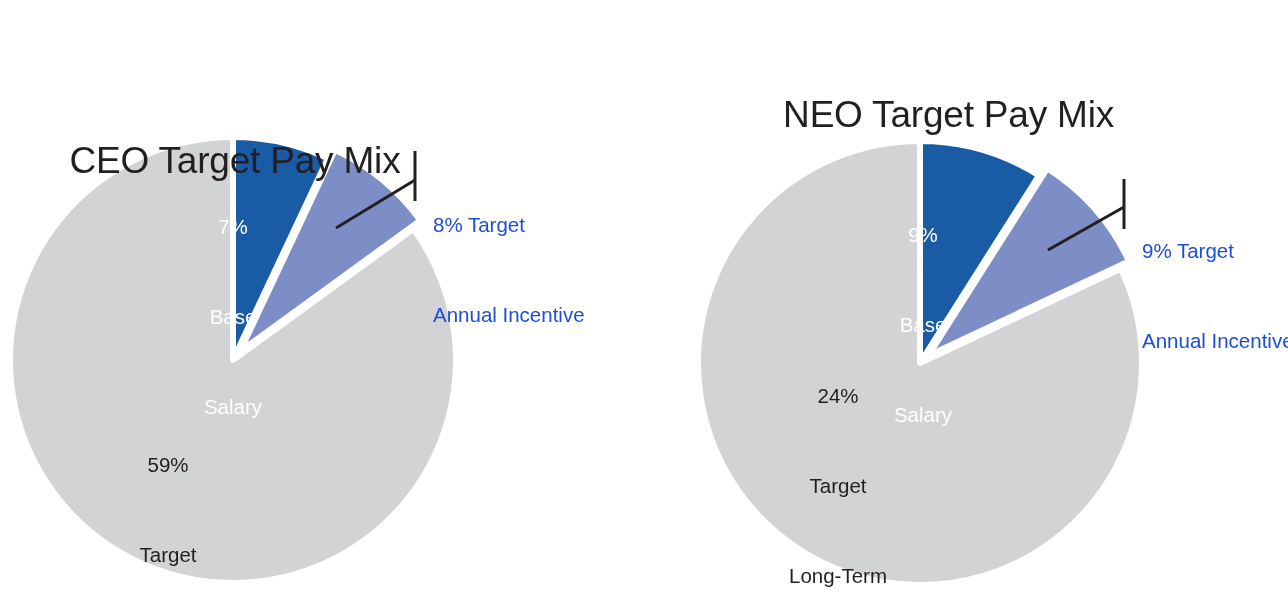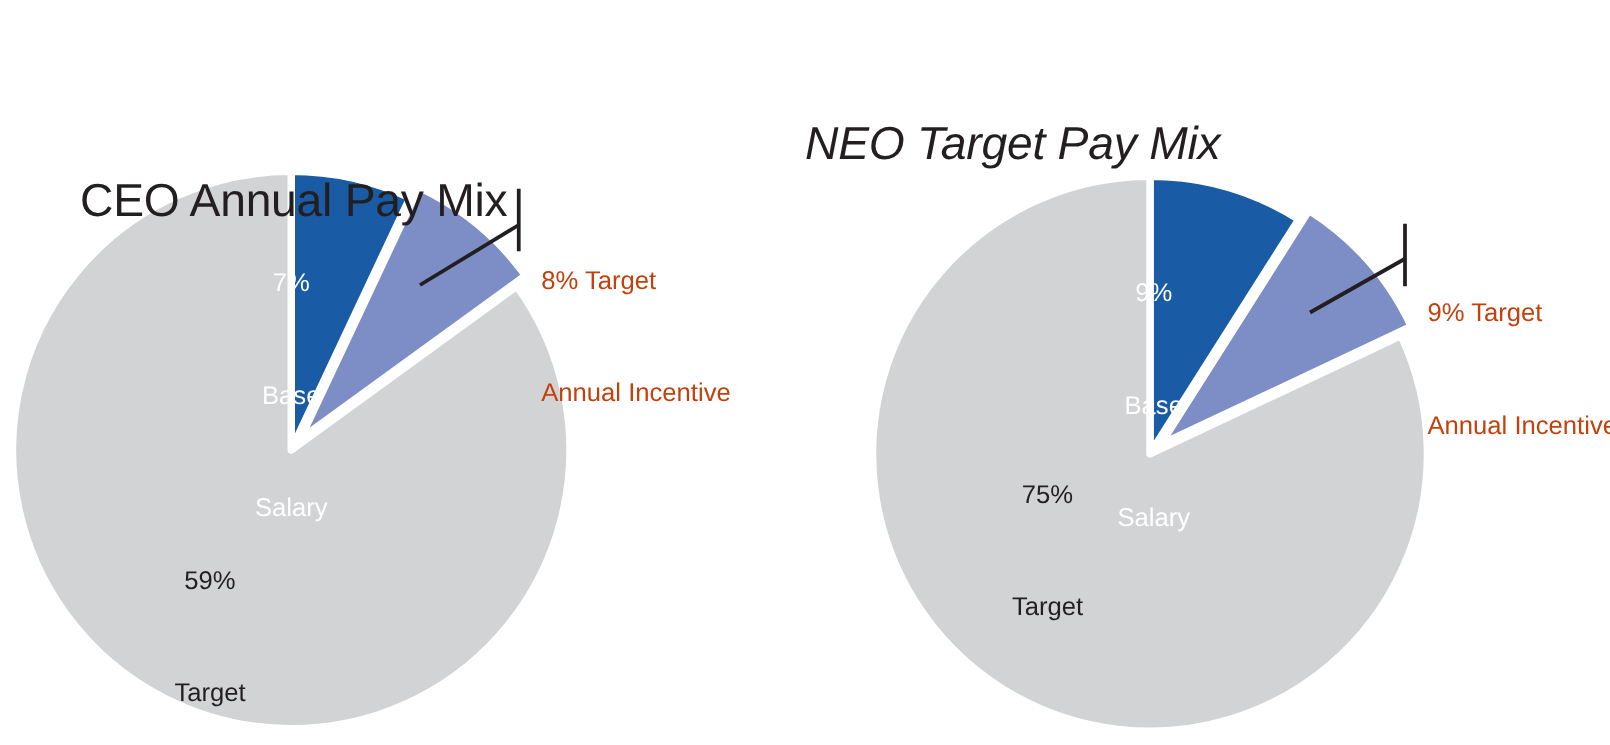--- a/index.html
+++ b/index.html
@@ -39,22 +39,21 @@
   #title-ceo {
     left: 0;
     top: 46px;
     width: 470px;
     text-align: center;
   }
   #title-neo {
     left: 644px;
     top: 0px;
     width: 470px;
-    text-align: left;
-    font-style: italic;
+    text-align: right;
   }
   .title-line { display: block; }
 
   .pie-svg {
     position: absolute;
     left: 0;
     top: 0;
     width: 1288px;
     height: 596px;
     overflow: visible;
@@ -69,21 +68,21 @@
   }
   .pie-label.inner-white { color: #ffffff; }
   .pie-label.inner-dark  { color: #231f20; }
   .label-line { display: block; }
 
   .callout-label {
     position: absolute;
     font-size: 20.5px;
     line-height: 30px;
     text-align: left;
-    color: #c2410c;
+    color: #1d4ed8;
     white-space: pre;
   }
 
   #lbl-ceo-base   { left: 233px; top: 152px; width: 92px; margin-left: -46px; }
   #lbl-ceo-ltip   { left: 168px; top: 390px; width: 240px; margin-left: -120px; }
   #lbl-ceo-annual { left: 433px; top: 150px; width: 200px; }
 
   #lbl-neo-base   { left: 923px; top: 160px; width: 92px; margin-left: -46px; }
   #lbl-neo-ltip   { left: 838px; top: 321px; width: 240px; margin-left: -120px; }
   #lbl-neo-annual { left: 1142px; top: 176px; width: 200px; }
@@ -101,21 +100,21 @@
       <line x1="336" y1="228" x2="415" y2="180" stroke="#231f20" stroke-width="3"></line>
       <path d="M 920 363 L 920 141 A 222 222 0 0 1 1038.9535484853373 175.55920053855266 Z" fill="#1a5ba6" stroke="#ffffff" stroke-width="6" stroke-linejoin="round"></path>
       <path d="M 928.251221765935 355.72556948143983 L 1047.2047702512723 168.2847700199925 A 222 222 0 0 1 1129.1228274133914 261.20256675399366 Z" fill="#7d8ec6" stroke="#ffffff" stroke-width="6" stroke-linejoin="round"></path>
       <path d="M 920 363 L 1120.8716056474564 268.47699727255383 A 222 222 0 1 1 920 141 Z" fill="#d2d3d5" stroke="#ffffff" stroke-width="6" stroke-linejoin="round"></path>
       <line x1="1124" y1="179" x2="1124" y2="229" stroke="#231f20" stroke-width="3"></line>
       <line x1="1048" y1="250" x2="1124" y2="207" stroke="#231f20" stroke-width="3"></line>
     </svg>
 
   <div class="panel" id="panel-ceo"></div>
   <div class="chart-title" id="title-ceo">
-    <span class="title-line">CEO Annual Pay Mix</span>
+    <span class="title-line">CEO Target Pay Mix</span>
   </div>
 
   <div class="pie-label inner-white" id="lbl-ceo-base">
     <span class="label-line">7%</span>
     <span class="label-line">Base</span>
     <span class="label-line">Salary</span>
   </div>
 
   <div class="pie-label inner-dark" id="lbl-ceo-ltip">
     <span class="label-line">59%</span>
@@ -134,22 +133,23 @@
     <span class="title-line">NEO Target Pay Mix</span>
   </div>
 
   <div class="pie-label inner-white" id="lbl-neo-base">
     <span class="label-line">9%</span>
     <span class="label-line">Base</span>
     <span class="label-line">Salary</span>
   </div>
 
   <div class="pie-label inner-dark" id="lbl-neo-ltip">
-    <span class="label-line">75%</span>
+    <span class="label-line">24%</span>
     <span class="label-line">Target</span>
+    <span class="label-line">Long-Term</span>
     
   </div>
 
   <div class="callout-label" id="lbl-neo-annual">
     <span class="label-line">9% Target</span>
     <span class="label-line">Annual Incentive</span>
   </div>
 
 </div>
 

